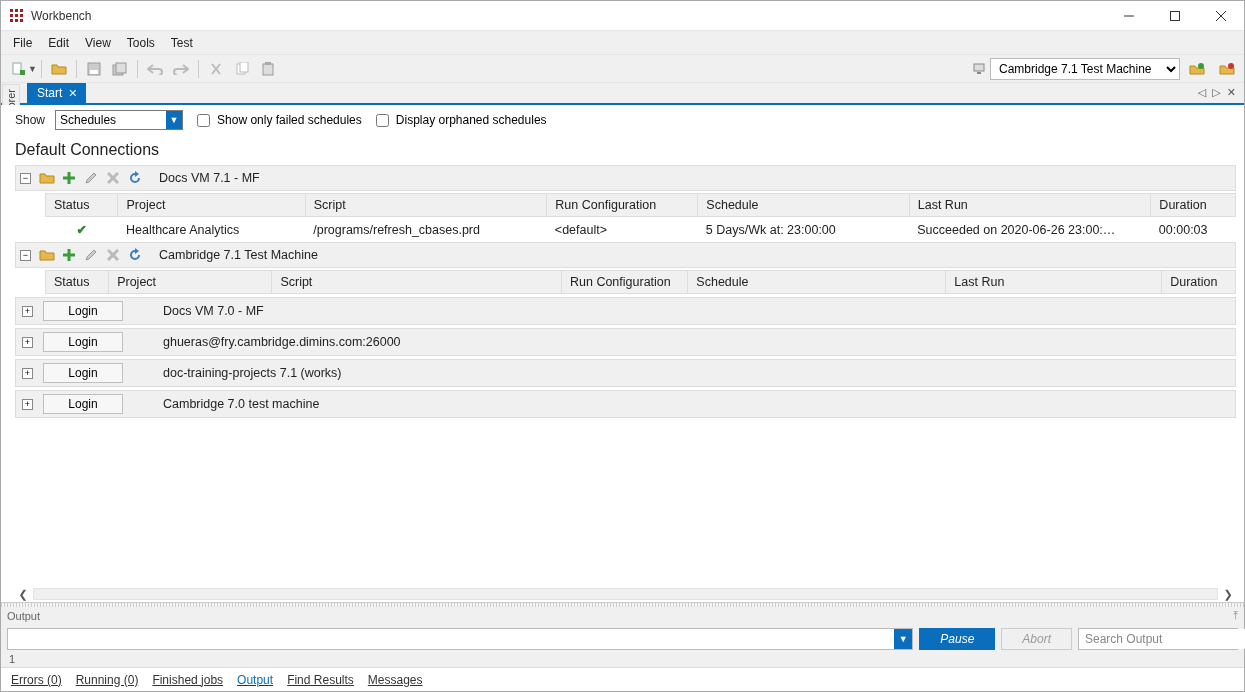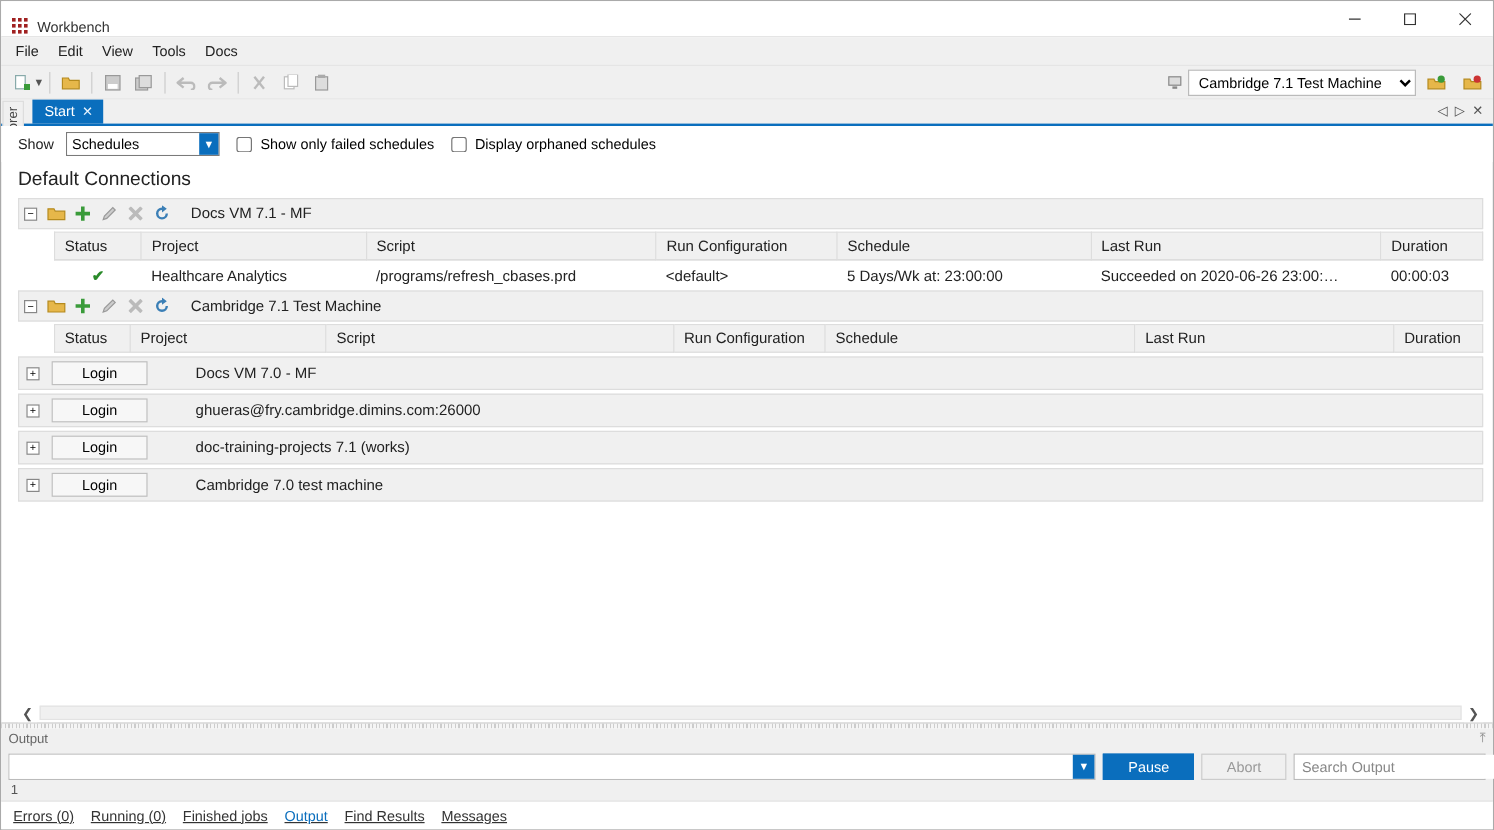--- a/index.html
+++ b/index.html
@@ -1,19 +1,19 @@
 <!DOCTYPE html>
 <html><head>
 <meta charset="utf-8">
 <style>
   * { box-sizing: border-box; font-family: "Segoe UI", Tahoma, sans-serif; }
   body { margin:0; padding:0; background:#888; }
   .window { width:1245px; height:692px; background:#fff; border:1px solid #aaa; display:flex; flex-direction:column; position:relative; }
   
-  .titlebar { height:30px; background:#fff; display:flex; align-items:flex-end; border-bottom:1px solid #e5e5e5; }
+  .titlebar { height:30px; background:#fff; display:flex; align-items:center; border-bottom:1px solid #e5e5e5; }
   .titlebar .app-icon { width:16px; height:16px; margin:0 6px 0 8px; display:inline-flex; }
   .titlebar .title { font-size:12px; color:#333; }
   .titlebar .spacer { flex:1; }
   .winbtn { width:46px; height:29px; display:flex; align-items:center; justify-content:center; color:#444; }
   
   .menubar { height:24px; background:#f0f0f0; display:flex; align-items:center; padding:0 4px; border-bottom:1px solid #e5e5e5; font-size:12px; }
   .menubar .menu-item { padding:3px 8px; color:#222; }
   
   .toolbar { height:28px; background:#f0f0f0; display:flex; align-items:center; padding:0 4px; border-bottom:1px solid #e5e5e5; }
   .tbtn { width:22px; height:22px; display:flex; align-items:center; justify-content:center; margin:0 2px; }
@@ -62,21 +62,21 @@
   .hscroll .track { flex:1; height:12px; background:#f0f0f0; margin:0 2px; border:1px solid #e3e3e3;}
   
   .splitter { height:5px; border-top:1px solid #ccc; background:repeating-linear-gradient(90deg,#ccc,#ccc 1px,#f5f5f5 1px,#f5f5f5 3px); }
   .output-panel { background:#f0f0f0; }
   .output-header { height:18px; display:flex; align-items:center; padding:0 6px; font-size:11px; color:#666; position:relative; }
   .output-header .pin { position:absolute; right:6px; top:2px; font-size:11px; color:#888; }
   .output-body { height:28px; display:flex; align-items:center; padding:2px 6px; gap:6px; }
   .output-body .cmd { flex:1; display:flex; border:1px solid #bbb; height:22px; background:#fff; }
   .output-body .cmd input { flex:1; border:none; font-size:12px; padding:0 6px; }
   .output-body .cmd .dd { width:18px; background:#0a6ebd; color:#fff; display:flex; align-items:center; justify-content:center; font-size:9px; cursor:pointer; }
-  .output-body button.action { height:22px; font-size:12px; border:1px solid #888; padding:0 20px; cursor:pointer; }
+  .output-body button.action { height:22px; font-size:12px; border:1px solid #888; padding:0 20px; cursor:pointer;font-style:italic; }
   .output-body button.pause { background:#0a6ebd; color:#fff; border-color:#0a6ebd; }
   .output-body button.abort { background:#f0f0f0; color:#999; border-color:#ccc; }
   .output-body .search { display:flex; border:1px solid #bbb; height:22px; background:#fff; width:160px; }
   .output-body .search input { flex:1; border:none; font-size:12px; padding:0 6px; color:#888; }
   .output-body .search input::placeholder { color:#888; }
   .tab-pages { height:14px; padding:0 8px; font-size:11px; color:#555; }
   
   .statusbar { height:24px; border-top:1px solid #ddd; background:#fff; display:flex; align-items:center; gap:14px; padding:0 10px; font-size:12px; color:#333;text-decoration:underline; }
   .statusbar .sactive { color:#0a6ebd; }
   
@@ -122,21 +122,21 @@
           <line x1="10" y1="0" x2="0" y2="10" stroke="#333" stroke-width="1"></line>
         </svg>
       </div>
   </div>
 
   <div class="menubar">
     <div class="menu-item">File</div>
     <div class="menu-item">Edit</div>
     <div class="menu-item">View</div>
     <div class="menu-item">Tools</div>
-    <div class="menu-item">Docs</div>
+    <div class="menu-item">Test</div>
   </div>
 
   <div class="toolbar">
     <div class="tbtn">
         <svg width="14" height="14">
           <rect x="2" y="1" width="8" height="11" fill="#fff" stroke="#8aa"></rect>
           <rect x="9" y="8" width="5" height="5" fill="#3a9b3a"></rect>
         </svg>
       </div>
     <span style="font-size:9px;color:#555;margin-left:-3px;">▼</span>

